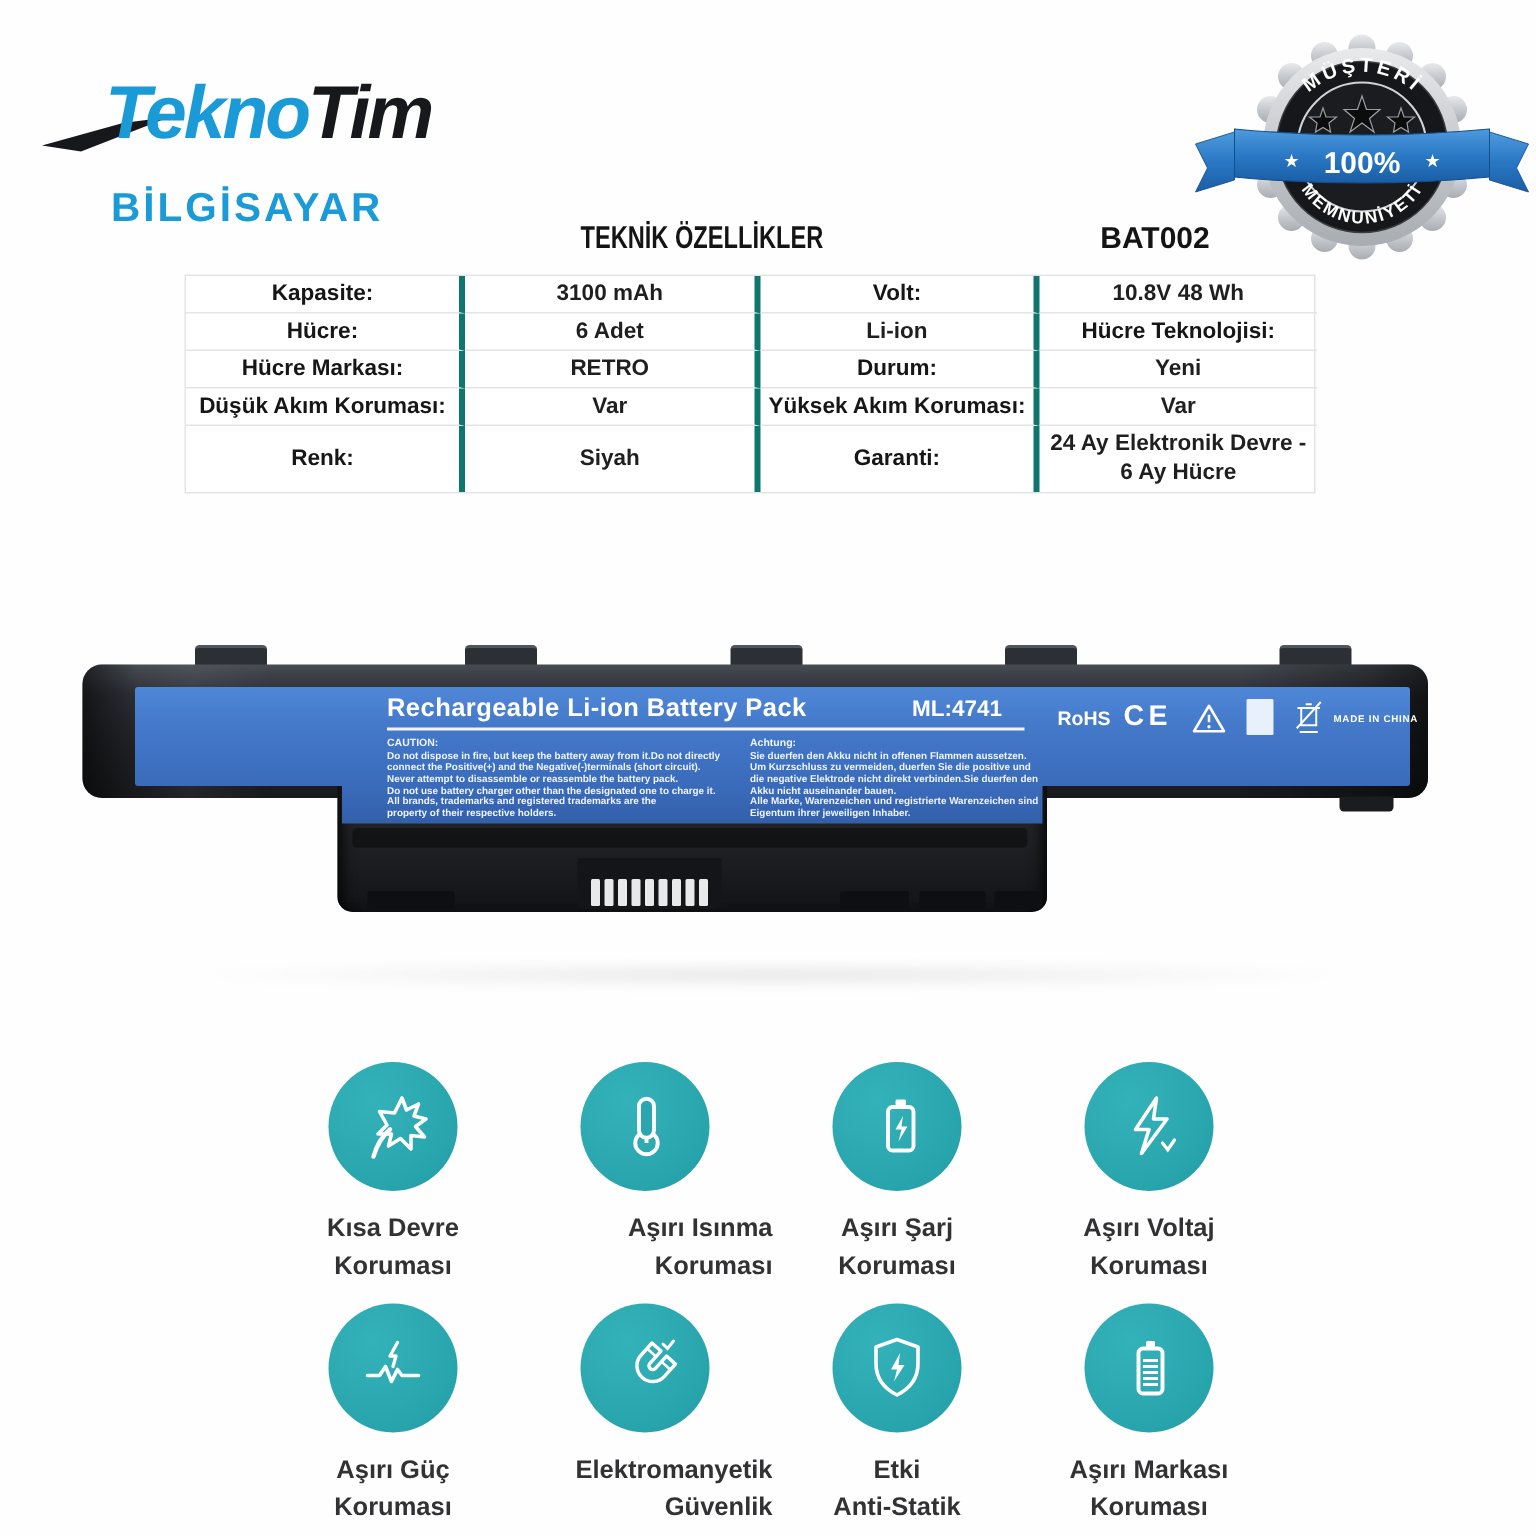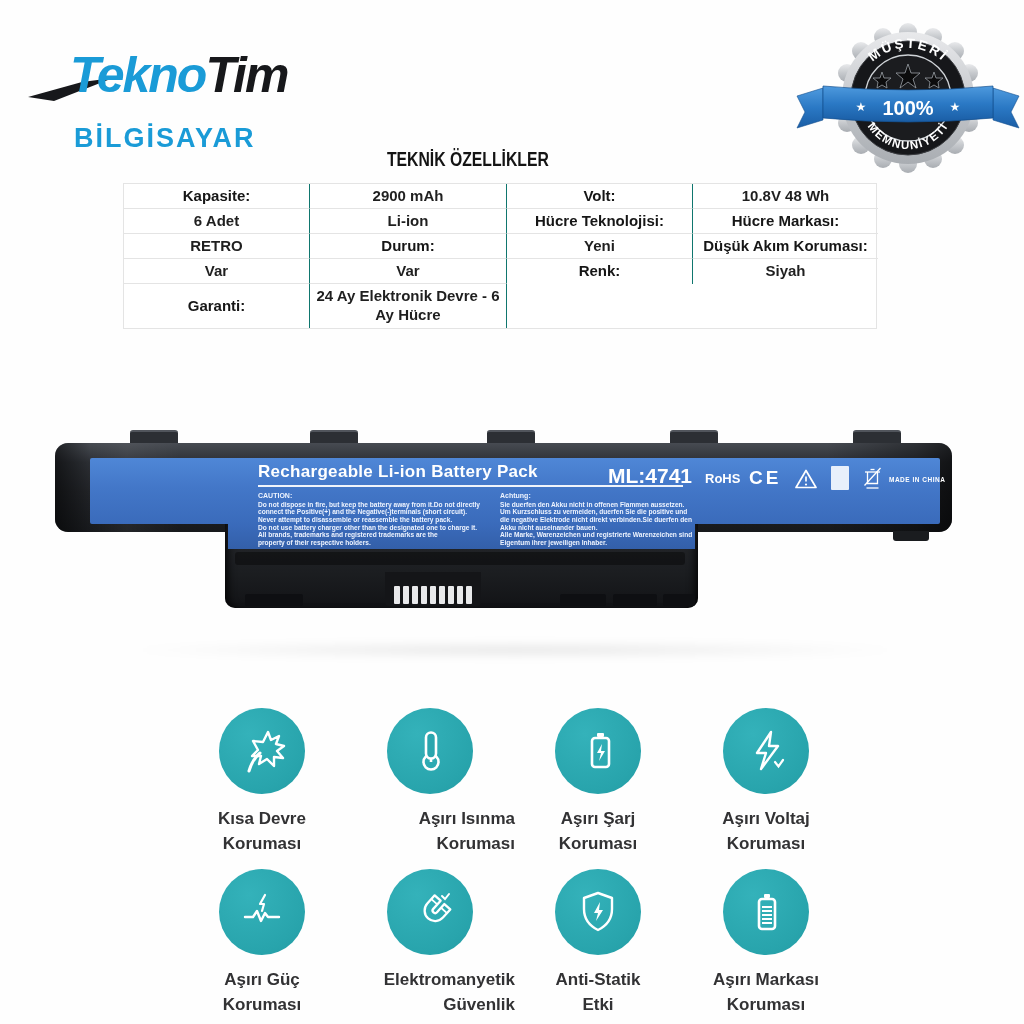--- a/index.html
+++ b/index.html
@@ -25,21 +25,21 @@
                font-size:21px; font-weight:bold; color:#141414; line-height:26px; white-space:nowrap; }
   .sec-title span { display:inline-block; transform:scaleX(.75); transform-origin:center; }
   .prod-code { position:absolute; left:680px; top:146px; width:180px; text-align:center;
                font-size:20px; font-weight:bold; color:#141414; line-height:26px; }
 
   
   .spec-table { position:absolute; left:123px; top:183px; width:754px;
                 display:grid; grid-template-columns:186px 197px 186px 185px;
                 grid-template-rows:25px 25px 25px 25px 44px;
                 border:1px solid #e4e4e4; background:#fff; }
-  .spec-cell { border-right:1px solid #0f766e; border-bottom:1px solid #e4e4e4;
+  .spec-cell { border-right:4px solid #0f766e; border-bottom:1px solid #e4e4e4;
                display:flex; align-items:center; justify-content:center;
                font-size:15px; color:#161616; text-align:center; line-height:1.25; padding:0 4px; }
   .spec-cell:nth-child(4n) { border-right:none; }
   .spec-cell.lastrow { border-bottom:none; }
   .spec-label { font-weight:bold; }
   .spec-value { font-weight:bold; color:#1f1f1f; }
 
   
   .battery { position:absolute; left:55px; top:424px; width:897px; height:240px; }
   .bat-tab { position:absolute; top:6px; width:48px; height:16px; background:#2c2f34;
@@ -53,21 +53,21 @@
                background:linear-gradient(180deg,#26282d 0%,#1b1d20 60%,#121316 100%);
                box-shadow:inset 8px 0 10px -6px #000, inset -8px 0 10px -6px #000; }
   .bat-groove { position:absolute; left:180px; top:128px; width:450px; height:13px;
                 background:rgba(0,0,0,.38); border-radius:3px; }
   .bat-label { position:absolute; left:35px; top:34px; width:850px; height:66px; border-radius:2px;
                background:linear-gradient(180deg,#4f87d7 0%,#4377c8 45%,#3a6bbb 100%); }
   .bat-label-ext { position:absolute; left:173px; top:100px; width:467px; height:25px;
                background:linear-gradient(180deg,#3a6bbb 0%,#335fa9 100%); }
   .bat-title { position:absolute; left:203px; top:38px; color:#fff; font-weight:bold;
                font-size:17px; letter-spacing:.3px; }
-  .bat-model { position:absolute; left:553px; top:40px; color:#fff; font-weight:bold; font-size:21px; }
+  .bat-model { position:absolute; left:553px; top:40px; color:#fff; font-weight:bold; font-size:15px; }
   .bat-rule { position:absolute; left:203px; top:61px; width:425px; height:2px; background:rgba(255,255,255,.92); }
   .bat-rohs { position:absolute; left:650px; top:47px; color:#fff; font-weight:bold; font-size:13px; }
   .bat-ce   { position:absolute; left:694px; top:43px; color:#fff; font-weight:bold; font-size:19px; letter-spacing:3px; }
   .bat-tri  { position:absolute; left:739px; top:44px; }
   .bat-square { position:absolute; left:776px; top:42px; width:18px; height:24px; background:#e8f0fb; border-radius:1px; }
   .bat-trash { position:absolute; left:808px; top:42px; }
   .bat-mic  { position:absolute; left:834px; top:52px; width:64px; color:#fff; font-weight:bold;
               font-size:6.5px; letter-spacing:.5px; }
   .caution { position:absolute; top:68px; color:#eef4ff; }
   .caution.en { left:203px; width:242px; }
@@ -164,38 +164,41 @@
       <polygon points="2,76 28,68 28,100 2,108 10,92" fill="url(#ribbonG)" stroke="#134f8e" stroke-width=".6"></polygon>
       <polygon points="224,76 198,68 198,100 224,108 216,92" fill="url(#ribbonG)" stroke="#134f8e" stroke-width=".6"></polygon>
       <path d="M28 66 Q113 74 198 66 L198 98 Q113 106 28 98 Z" fill="url(#ribbonG)" stroke="#134f8e" stroke-width=".7"></path>
       <text x="66" y="91" text-anchor="middle" font-size="12" fill="#fff">★</text>
       <text x="160" y="91" text-anchor="middle" font-size="12" fill="#fff">★</text>
       <text x="113" y="95" text-anchor="middle" font-family="Liberation Sans, sans-serif" font-size="20" font-weight="bold" fill="#ffffff">100%</text>
     </g>
   </svg>
 
   <div class="sec-title"><span>TEKNİK ÖZELLİKLER</span></div>
+  <div class="prod-code">BAT002</div>
 
   <div class="spec-table">
     <div class="spec-cell spec-label">Kapasite:</div>
-    <div class="spec-cell spec-value">2900 mAh</div>
+    <div class="spec-cell spec-value">3100 mAh</div>
     <div class="spec-cell spec-label">Volt:</div>
     <div class="spec-cell spec-value">10.8V 48 Wh</div>
 
+    <div class="spec-cell spec-label">Hücre:</div>
     <div class="spec-cell spec-value">6 Adet</div>
     <div class="spec-cell spec-value">Li-ion</div>
     <div class="spec-cell spec-label">Hücre Teknolojisi:</div>
 
     <div class="spec-cell spec-label">Hücre Markası:</div>
     <div class="spec-cell spec-value">RETRO</div>
     <div class="spec-cell spec-label">Durum:</div>
     <div class="spec-cell spec-value">Yeni</div>
 
     <div class="spec-cell spec-label">Düşük Akım Koruması:</div>
     <div class="spec-cell spec-value">Var</div>
+    <div class="spec-cell spec-label">Yüksek Akım Koruması:</div>
     <div class="spec-cell spec-value">Var</div>
 
     <div class="spec-cell spec-label lastrow">Renk:</div>
     <div class="spec-cell spec-value lastrow">Siyah</div>
     <div class="spec-cell spec-label lastrow">Garanti:</div>
     <div class="spec-cell spec-value lastrow">24 Ay Elektronik Devre - 6 Ay Hücre</div>
   </div>
 
   <div class="battery">
     <div class="bat-tab" style="left:75px"></div>
@@ -356,22 +359,22 @@
   </div>
 
   <div class="feature row2 c3">
     <div class="circle">
       <svg width="48" height="48" viewBox="0 0 48 48">
         <path d="M24 5 L38 10 V21 C38 31 32 38 24 42 C16 38 10 31 10 21 V10 Z" fill="none" stroke="#fff" stroke-width="2.4" stroke-linejoin="round"></path>
         <path d="M26 14 L20 25 H24 L22 33 L29 22 H25 Z" fill="#fff"></path>
       </svg>
     </div>
     <div class="f-label">
+        <div>Etki</div>
         <div>Anti-Statik</div>
-        <div>Etki</div>
       </div>
   </div>
 
   <div class="feature row2 c4">
     <div class="circle">
       <svg width="48" height="48" viewBox="0 0 48 48">
         <rect x="17" y="11" width="16" height="30" rx="3" fill="none" stroke="#fff" stroke-width="2.6"></rect>
         <rect x="22" y="6" width="6" height="4" rx="1" fill="#fff"></rect>
         <line x1="20" y1="19" x2="30" y2="19" stroke="#fff" stroke-width="2"></line>
         <line x1="20" y1="23" x2="30" y2="23" stroke="#fff" stroke-width="2"></line>

